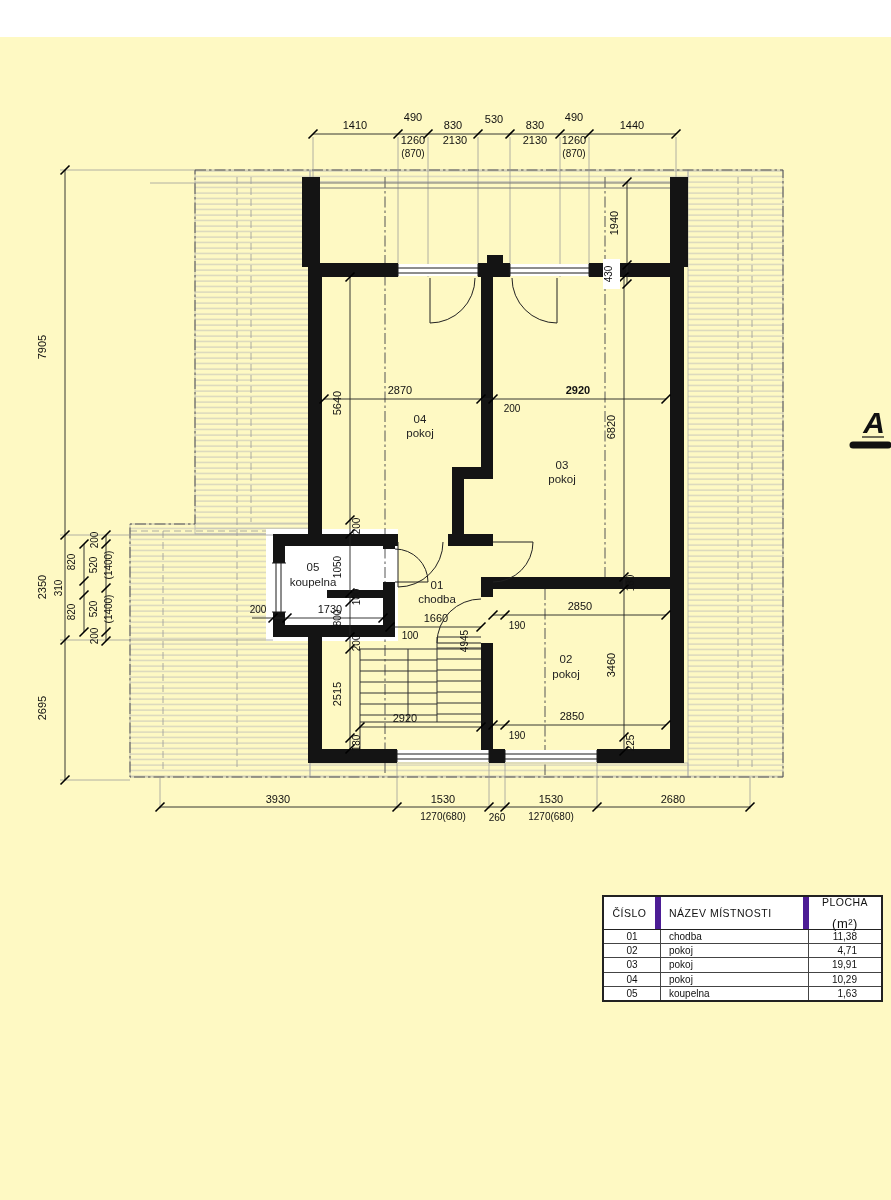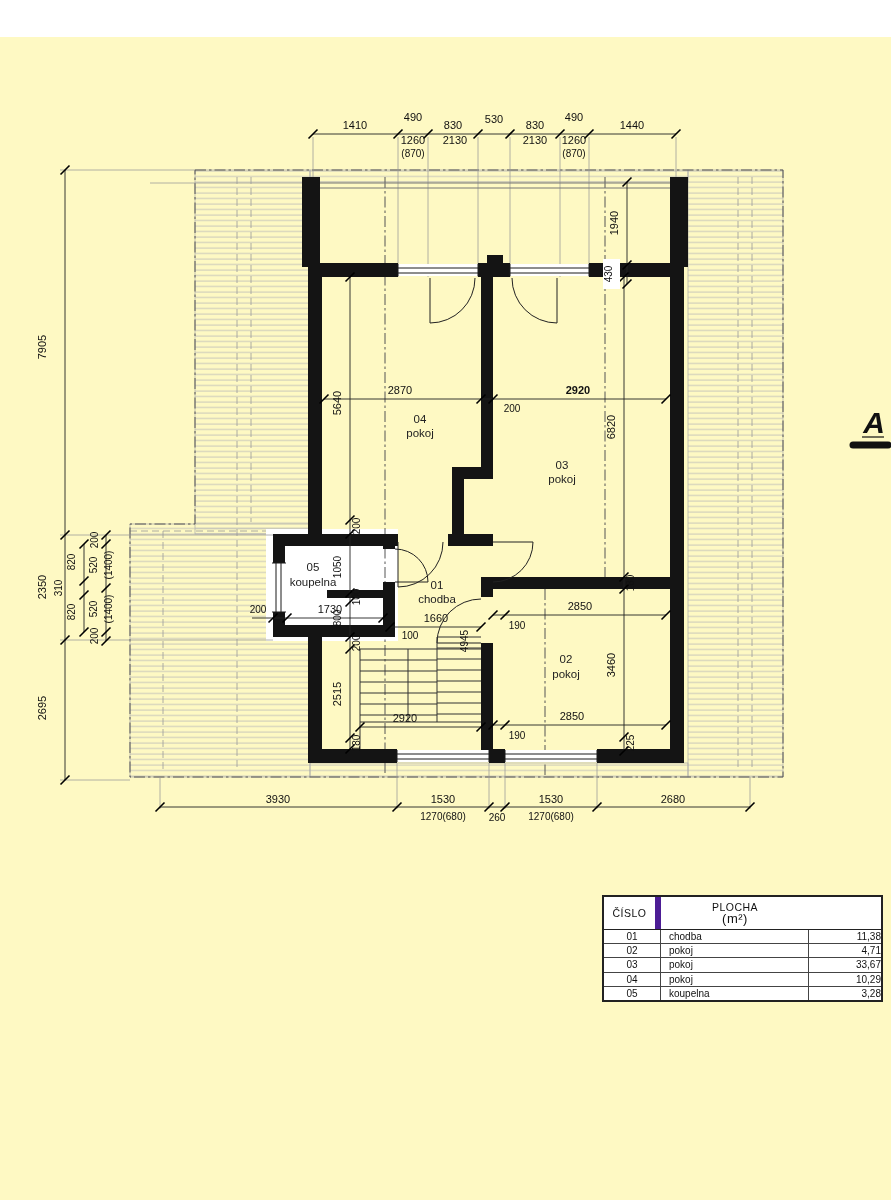--- a/index.html
+++ b/index.html
@@ -10,28 +10,28 @@
   .dimS{font-size:10px;}
   .dimB{font-size:11px;font-weight:bold;}
   .room{font-size:11.5px;fill:#222;}
   
   .tbl{position:absolute;left:602px;top:858px;width:277px;border:2px solid #222;background:#fff;color:#111;}
   .tbl-title{height:27px;line-height:27px;border-bottom:1.5px solid #222;font-size:13.5px;
              font-weight:bold;letter-spacing:1.5px;padding-left:14px;}
   .tbl-head{display:grid;grid-template-columns:57px 148px 1fr;border-bottom:1.5px solid #222;height:32px;}
   .tbl-head>div{display:flex;align-items:center;justify-content:center;font-size:10.5px;
                 letter-spacing:.5px;border-right:6px solid #4c1d95;}
-  .tbl-head>div:last-child{border-right:none;flex-direction:column;line-height:11px;}
+  .tbl-head>div:last-child{border-right:none;flex-direction:column;line-height:11px;justify-content:space-between;}
   .tbl-head .hl{justify-content:flex-start;padding-left:8px;}
   .tbl-head .unit{font-size:13px;}
   .tbl-row{display:grid;grid-template-columns:57px 148px 1fr;height:13.2px;line-height:13.2px;
            font-size:10px;border-bottom:1px solid #444;}
   .tbl-row:last-child{border-bottom:none;}
   .tbl-row>div{border-right:1px solid #444;overflow:hidden;}
-  .tbl-row>div:last-child{border-right:none;text-align:right;padding-right:0;}
+  .tbl-row>div:last-child{border-right:none;text-align:right;padding-right:24px;}
   .c-num{text-align:center;}
   .c-name{padding-left:8px;}
 </style>
 </head>
 <body>
 
 <div class="stage">
 <svg width="891" height="1200" viewBox="0 0 891 1200">
   <defs>
     <pattern id="hz" width="6" height="5.5" patternUnits="userSpaceOnUse">
@@ -363,44 +363,45 @@
     <text x="874" y="396" font-size="30" font-style="italic" font-weight="bold" text-anchor="middle">A</text>
     <line x1="862" y1="400" x2="884" y2="400" stroke="#111" stroke-width="1.2"></line>
     <line x1="853" y1="408" x2="888" y2="408" stroke="#111" stroke-width="7" stroke-linecap="round"></line>
   </g>
 </svg>
 
 
 <div class="tbl">
   <div class="tbl-head">
     <div>ČÍSLO</div>
+    <div class="hl">NÁZEV MÍSTNOSTI</div>
     <div>
       <span>PLOCHA</span>
       <span class="unit">(m²)</span>
     </div>
   </div>
   <div class="tbl-row">
     <div class="c-num">01</div>
     <div class="c-name">chodba</div>
     <div>11,38</div>
   </div>
   <div class="tbl-row">
     <div class="c-num">02</div>
     <div class="c-name">pokoj</div>
     <div>4,71</div>
   </div>
   <div class="tbl-row">
     <div class="c-num">03</div>
     <div class="c-name">pokoj</div>
-    <div>33,67</div>
+    <div>19,91</div>
   </div>
   <div class="tbl-row">
     <div class="c-num">04</div>
     <div class="c-name">pokoj</div>
     <div>10,29</div>
   </div>
   <div class="tbl-row">
     <div class="c-num">05</div>
     <div class="c-name">koupelna</div>
-    <div>3,28</div>
+    <div>1,63</div>
   </div>
 </div>
 </div>
 
 </body></html>

